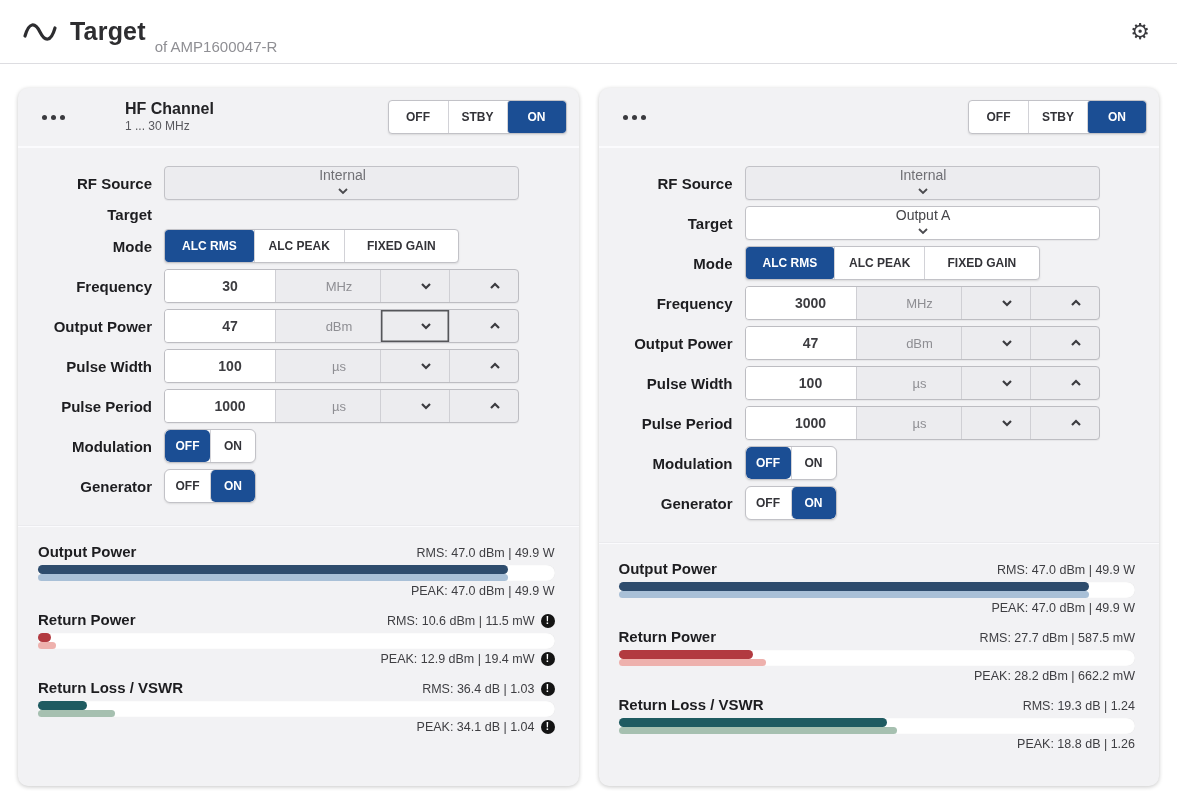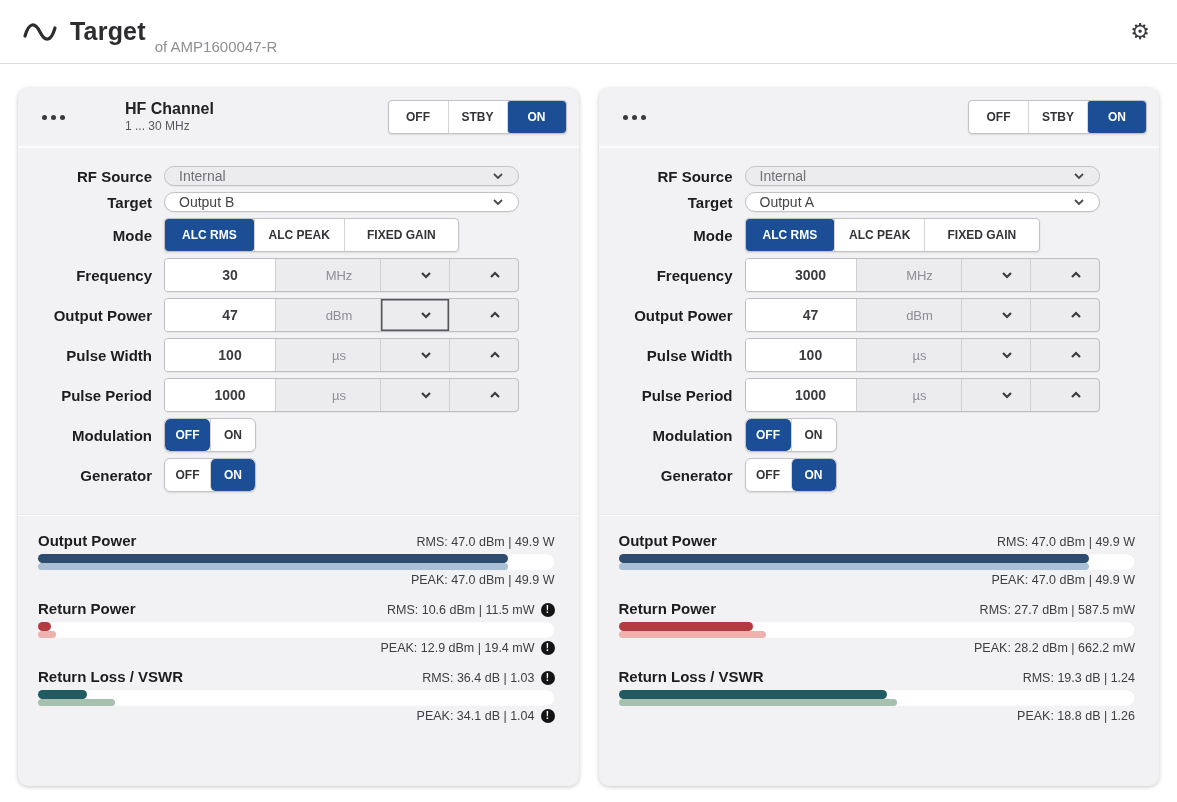--- a/index.html
+++ b/index.html
@@ -50,22 +50,22 @@
   .power-seg button{width:59px;}
 
   
   .card-form{padding:18px 0 16px;}
   .form-row{display:flex;align-items:center;margin-bottom:6px;}
   .form-label{width:134px;text-align:right;font-size:15px;font-weight:bold;
     color:#1d1d20;margin-right:12px;flex:0 0 auto;}
   .ctrl{width:355px;height:34px;}
 
   .select{display:flex;align-items:center;background:#fff;border:1px solid var(--ctrl-border);
-    border-radius:12px;padding:0 12px 0 14px;cursor:pointer;height:20px;
-    box-shadow:0 1px 1px rgba(0,0,0,.05);}
+    border-radius:4px;padding:0 12px 0 14px;cursor:pointer;height:34px;
+    box-shadow:0 1px 1px rgba(0,0,0,.05);flex-direction:column;}
   .select.disabled{background:var(--gray-cell);}
   .select .sel-value{font-size:14px;color:#454549;flex:1;}
   .select.disabled .sel-value{color:#707075;}
 
   .mode-seg{width:295px;}
   .mode-seg button:nth-child(1){flex:107 0 0;}
   .mode-seg button:nth-child(2){flex:107 0 0;}
   .mode-seg button:nth-child(3){flex:141 0 0;}
   .mode-seg{display:flex;}
 
@@ -147,26 +147,20 @@
         <span class="form-label">RF Source</span>
         <div class="ctrl select disabled">
           <span class="sel-value">Internal</span>
           <svg class="chev" viewBox="0 0 16 16">
               <polyline points="4,6 8,10 12,6" fill="none" stroke="#4a4a4e" stroke-width="1.8"></polyline>
             </svg>
         </div>
       </div>
       <div class="form-row">
         <span class="form-label">Target</span>
-        <div class="ctrl select">
-          <span class="sel-value">Output B</span>
-          <svg class="chev" viewBox="0 0 16 16">
-              <polyline points="4,6 8,10 12,6" fill="none" stroke="#4a4a4e" stroke-width="1.8"></polyline>
-            </svg>
-        </div>
       </div>
       <div class="form-row">
         <span class="form-label">Mode</span>
         <div class="seg mode-seg ctrl">
           <button class="active">ALC RMS</button>
           <button>ALC PEAK</button>
           <button>FIXED GAIN</button>
         </div>
       </div>
 

